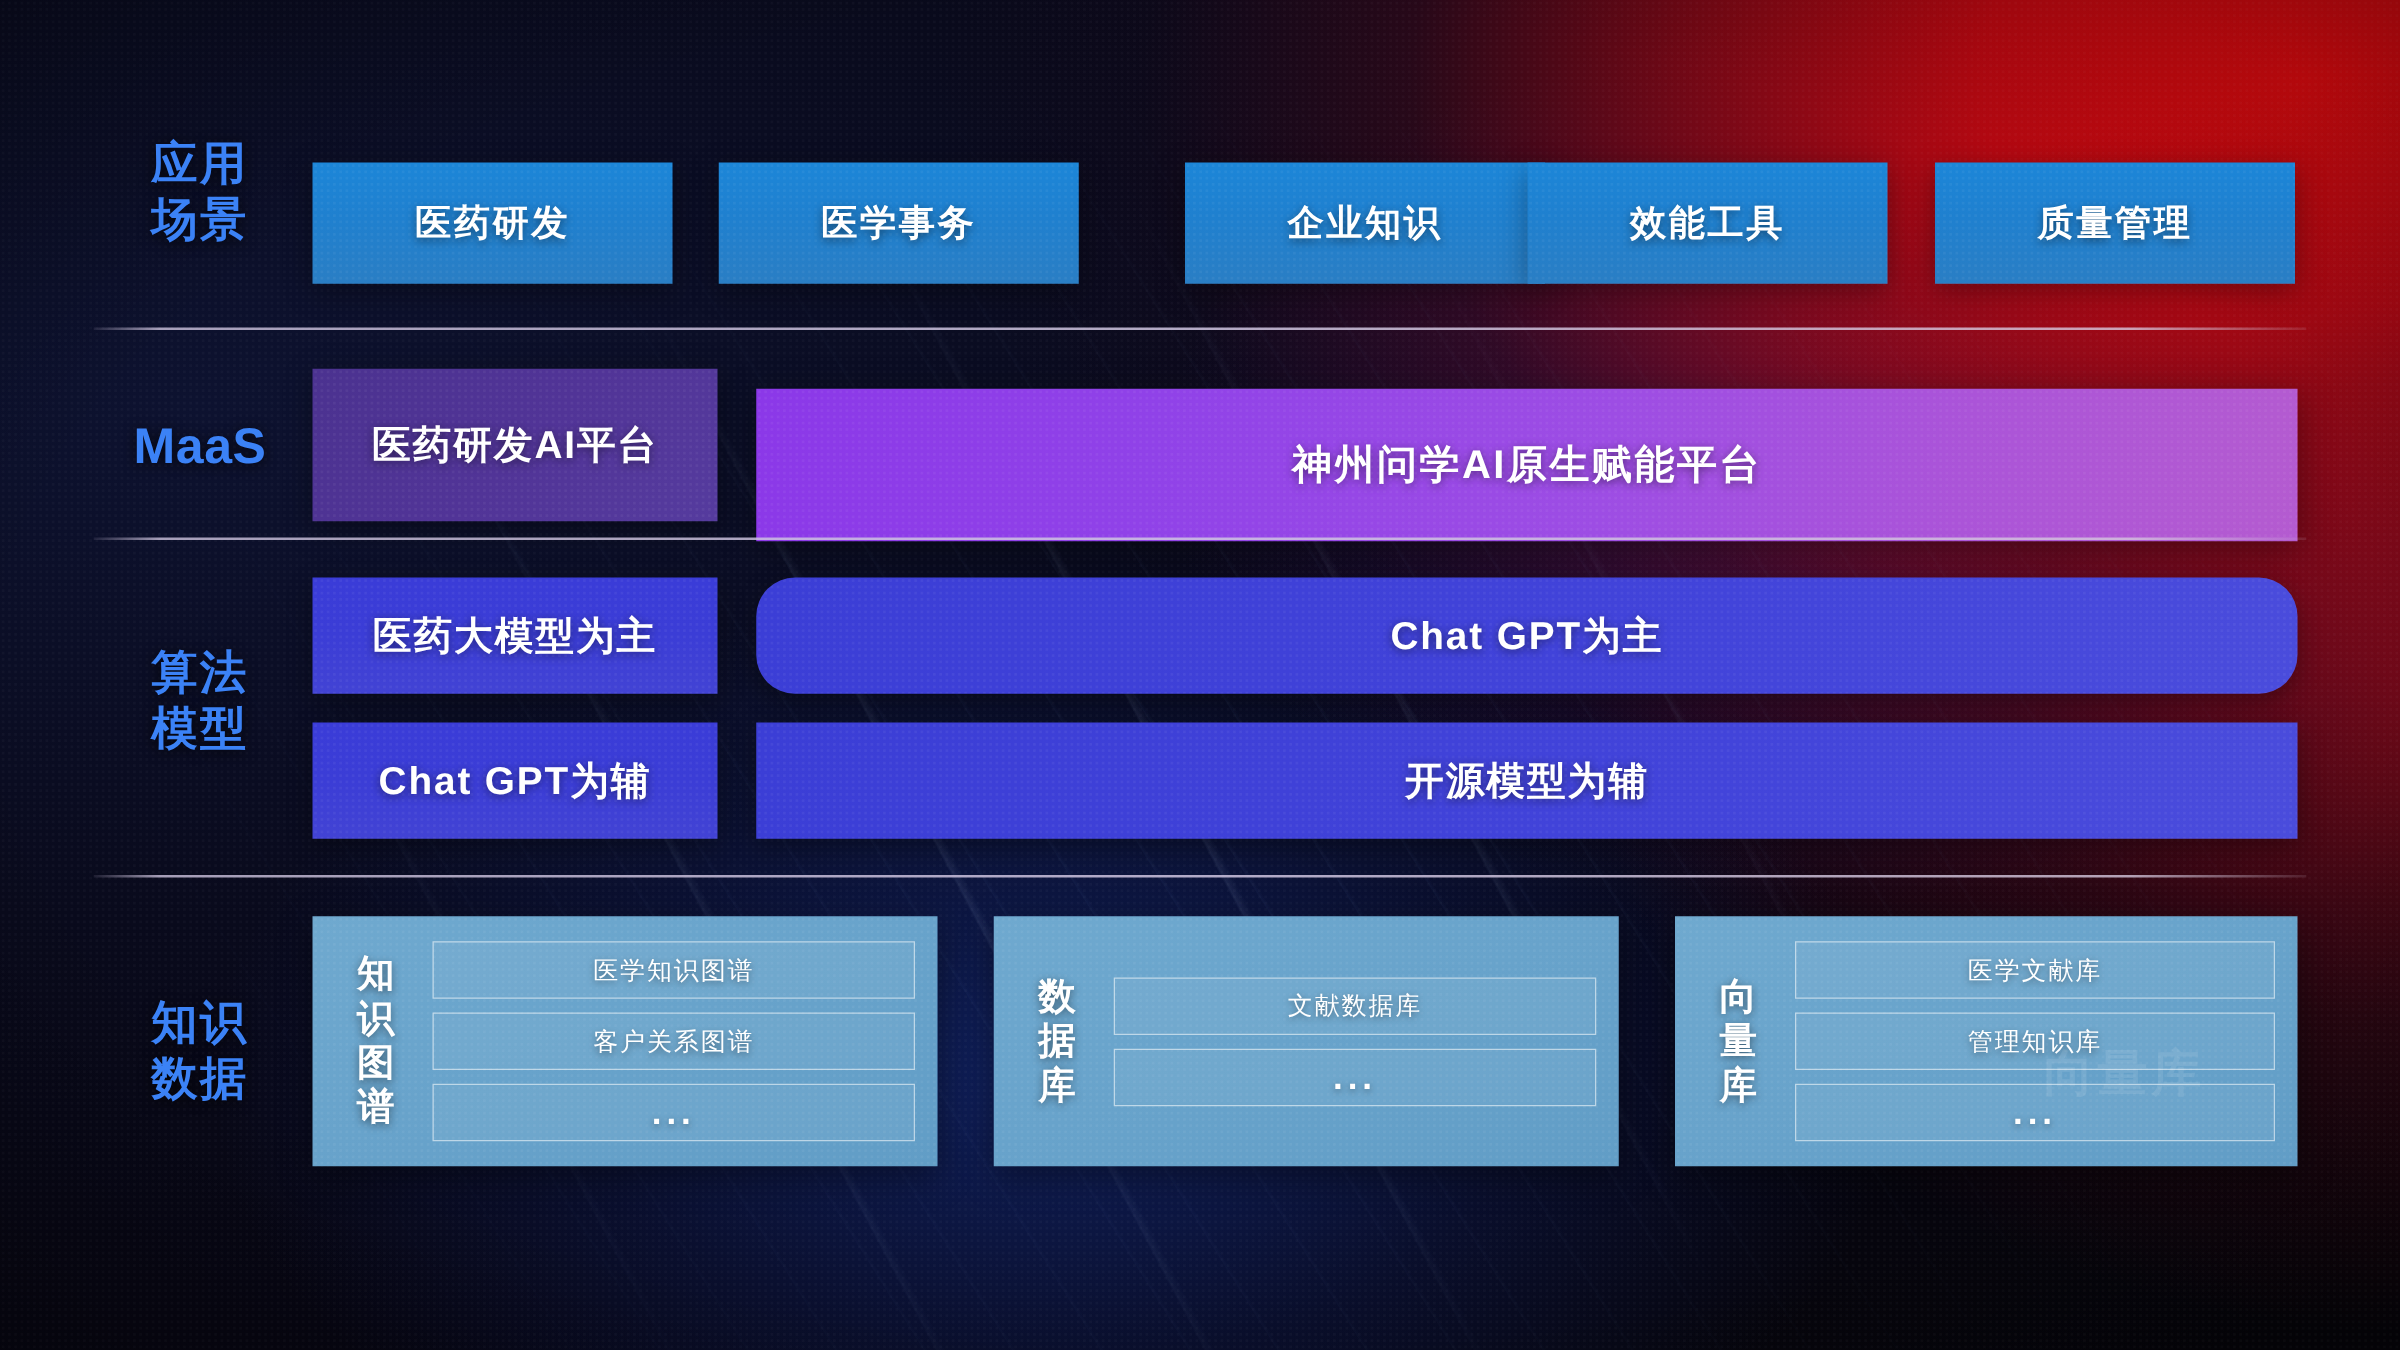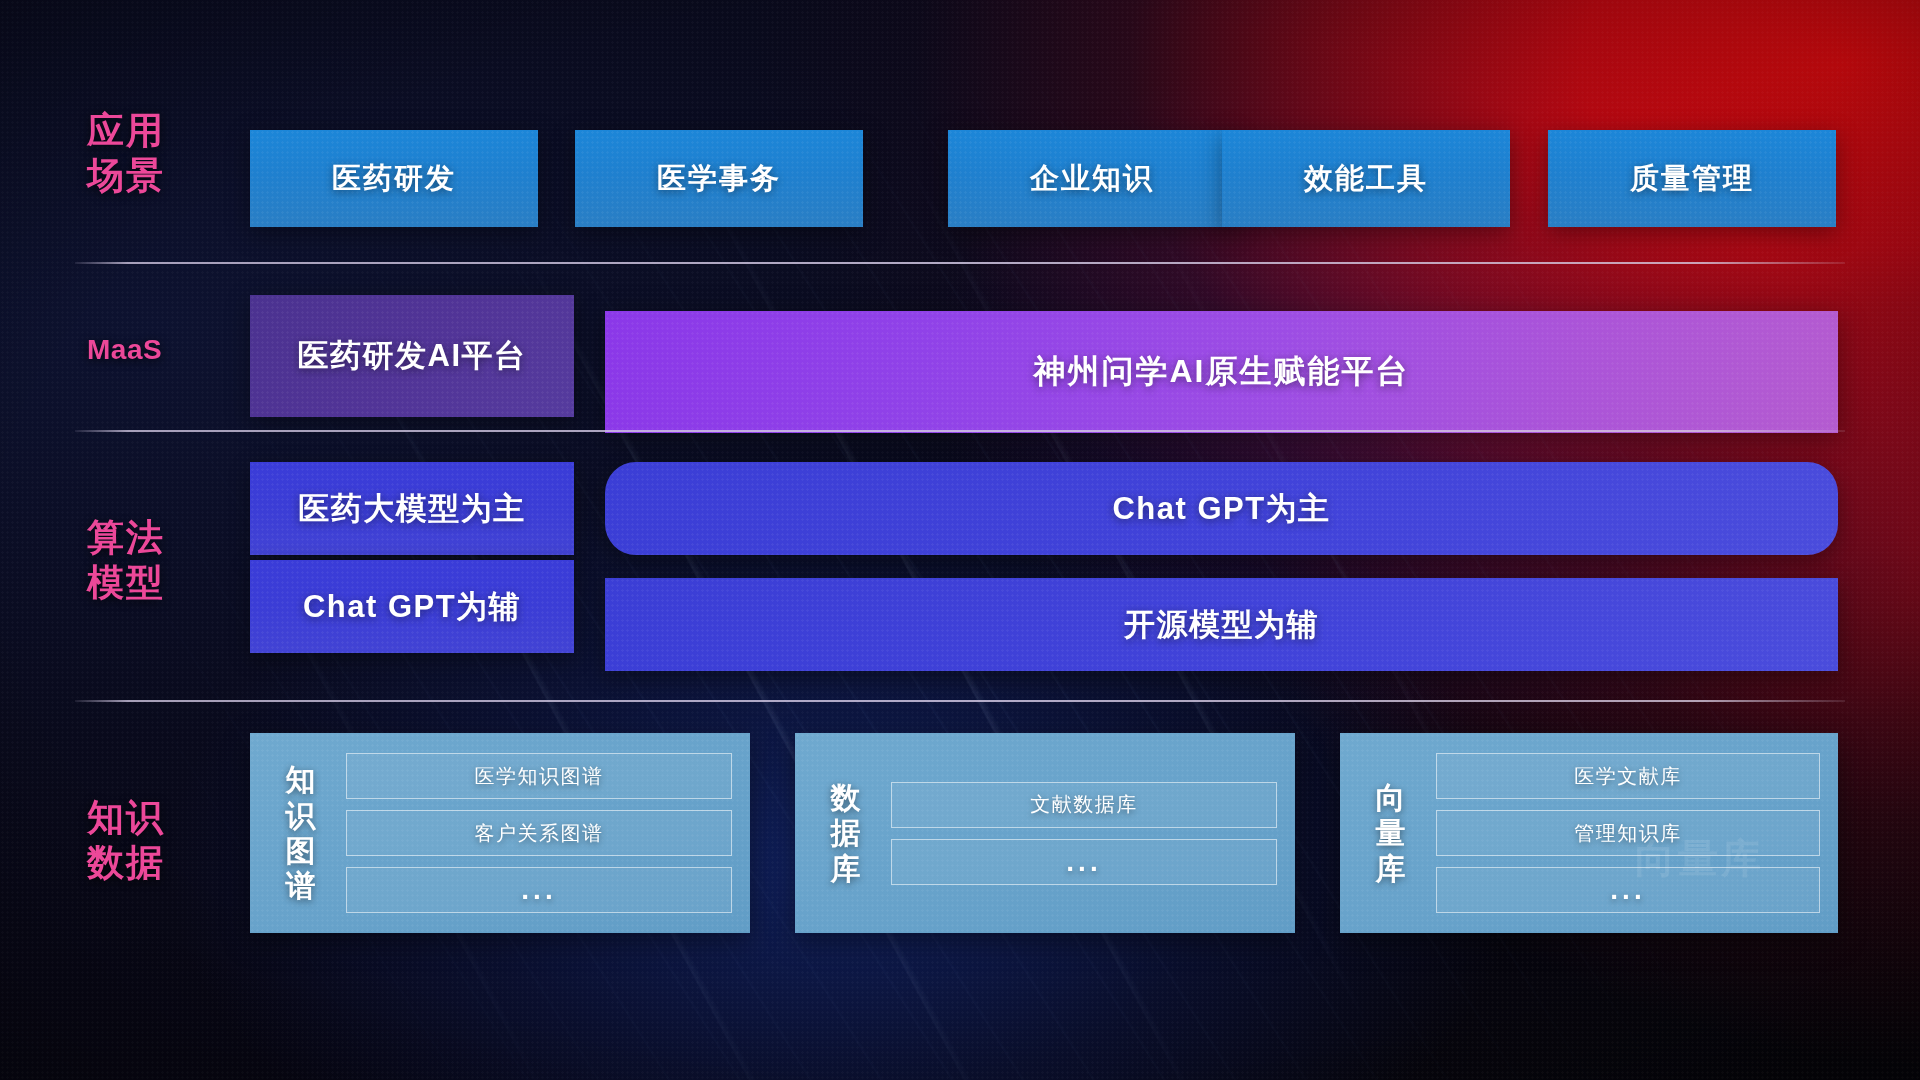--- a/index.html
+++ b/index.html
@@ -91,34 +91,34 @@
   }
 
   .row {
     position: absolute;
     left: 0;
     width: 1920px;
   }
 
   .row-label {
     position: absolute;
-    left: 87px;
+    left: 75px;
     width: 170px;
-    color: #ec4899;
+    color: #3b82f6;
     font-weight: 700;
     font-size: 37px;
     line-height: 1.22;
     letter-spacing: 2px;
-    text-align: left;
+    text-align: center;
     text-shadow: 0 2px 10px rgba(0,0,0,.75);
     white-space: pre-line;
   }
   .row-label.latin {
     letter-spacing: 0.5px;
-    font-size: 28px;
+    font-size: 40px;
   }
 
   .divider {
     position: absolute;
     left: 75px;
     width: 1770px;
     height: 2px;
     background: linear-gradient(90deg,
         rgba(196,185,214,0.10) 0%,
         rgba(205,195,222,0.80) 3%,
@@ -323,21 +323,21 @@
       <div class="row-label" style="top:515px;">算法
 模型</div>
 
       <div class="box box-algo" style="left:250px; top:462px; width:324px;">
         <span>医药大模型为主</span>
       </div>
       <div class="box box-algo-wide" style="left:605px; top:462px; width:1233px;border-radius:31px;">
         <span>Chat GPT为主</span>
       </div>
 
-      <div class="box box-algo" style="left:250px; top:560px; width:324px;">
+      <div class="box box-algo" style="left:250px; top:578px; width:324px;">
         <span>Chat GPT为辅</span>
       </div>
       <div class="box box-algo-wide" style="left:605px; top:578px; width:1233px;">
         <span>开源模型为辅</span>
       </div>
     </div>
 
     <div class="divider" style="top:700px;"></div>
 
     <div class="row" style="top:0;">

